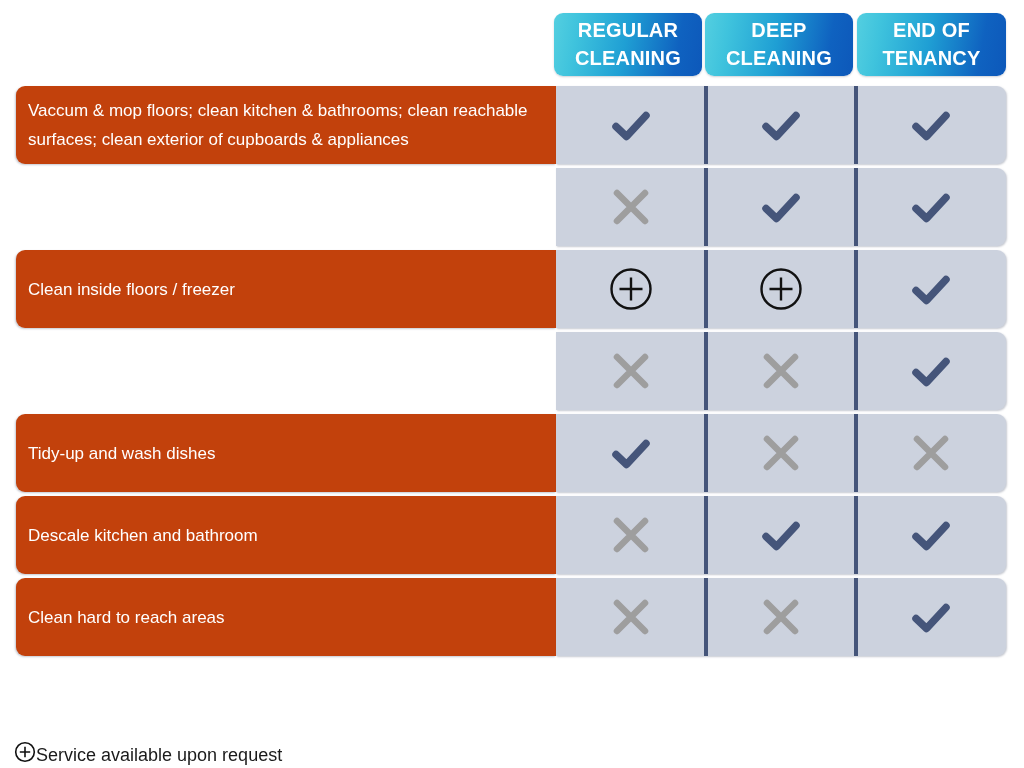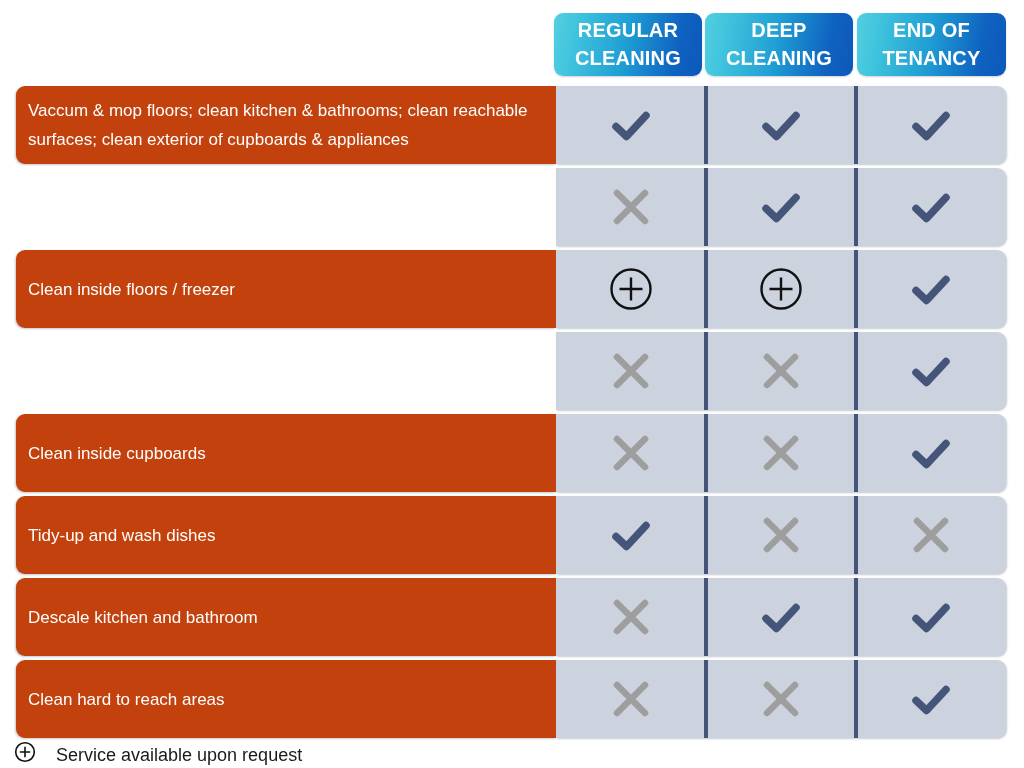--- a/index.html
+++ b/index.html
@@ -126,21 +126,21 @@
   .mark { display: block; }
   .mark svg { display: block; }
 
   
   .footnote {
     position: absolute;
     left: 14px;
     top: 741px;
     display: flex;
     align-items: center;
-    gap: 20px;
+    gap: 0;
     color: #1a1a1a;
     font-size: 18px;
   }
   .footnote .fn-icon { display: block; }
   .footnote .fn-text { display: block; line-height: 1; }
 </style>
 </head>
 <body>
 
 <div class="sheet">
@@ -248,48 +248,20 @@
           <div class="cell">
             <span class="mark">
               <svg width="54" height="54" viewBox="0 0 54 54" aria-hidden="true">
                 <path d="M12 28.5 L22.5 38.5 L42 17.5" fill="none" stroke="#45557a" stroke-width="7.5" stroke-linecap="round" stroke-linejoin="round"></path>
               </svg>
             </span>
           </div>
         </div>
       </div>
       <div class="trow">
-        <div class="cells">
-          <div class="cell">
-            <span class="mark">
-              <svg width="50" height="50" viewBox="0 0 50 50" aria-hidden="true">
-                <path d="M11 11 L39 39 M39 11 L11 39" fill="none" stroke="#9e9e9e" stroke-width="6.5" stroke-linecap="round"></path>
-              </svg>
-            </span>
-          </div>
-          <div class="cell">
-            <span class="mark">
-              <svg width="50" height="50" viewBox="0 0 50 50" aria-hidden="true">
-                <path d="M11 11 L39 39 M39 11 L11 39" fill="none" stroke="#9e9e9e" stroke-width="6.5" stroke-linecap="round"></path>
-              </svg>
-            </span>
-          </div>
-          <div class="cell">
-            <span class="mark">
-              <svg width="54" height="54" viewBox="0 0 54 54" aria-hidden="true">
-                <path d="M12 28.5 L22.5 38.5 L42 17.5" fill="none" stroke="#45557a" stroke-width="7.5" stroke-linecap="round" stroke-linejoin="round"></path>
-              </svg>
-            </span>
-          </div>
-        </div>
-      </div>
-      <div class="trow">
-        <div class="row-label">
-          <span class="label-text">Clean inside cupboards</span>
-        </div>
         <div class="cells">
           <div class="cell">
             <span class="mark">
               <svg width="50" height="50" viewBox="0 0 50 50" aria-hidden="true">
                 <path d="M11 11 L39 39 M39 11 L11 39" fill="none" stroke="#9e9e9e" stroke-width="6.5" stroke-linecap="round"></path>
               </svg>
             </span>
           </div>
           <div class="cell">
             <span class="mark">

